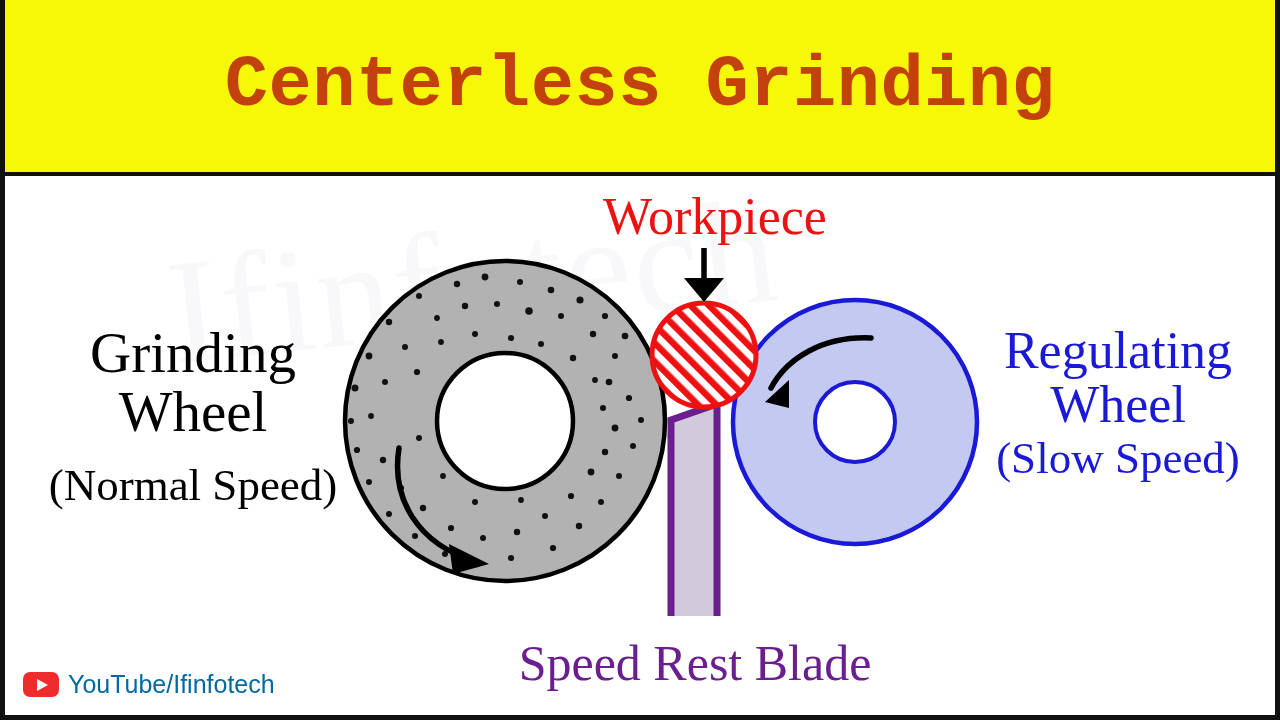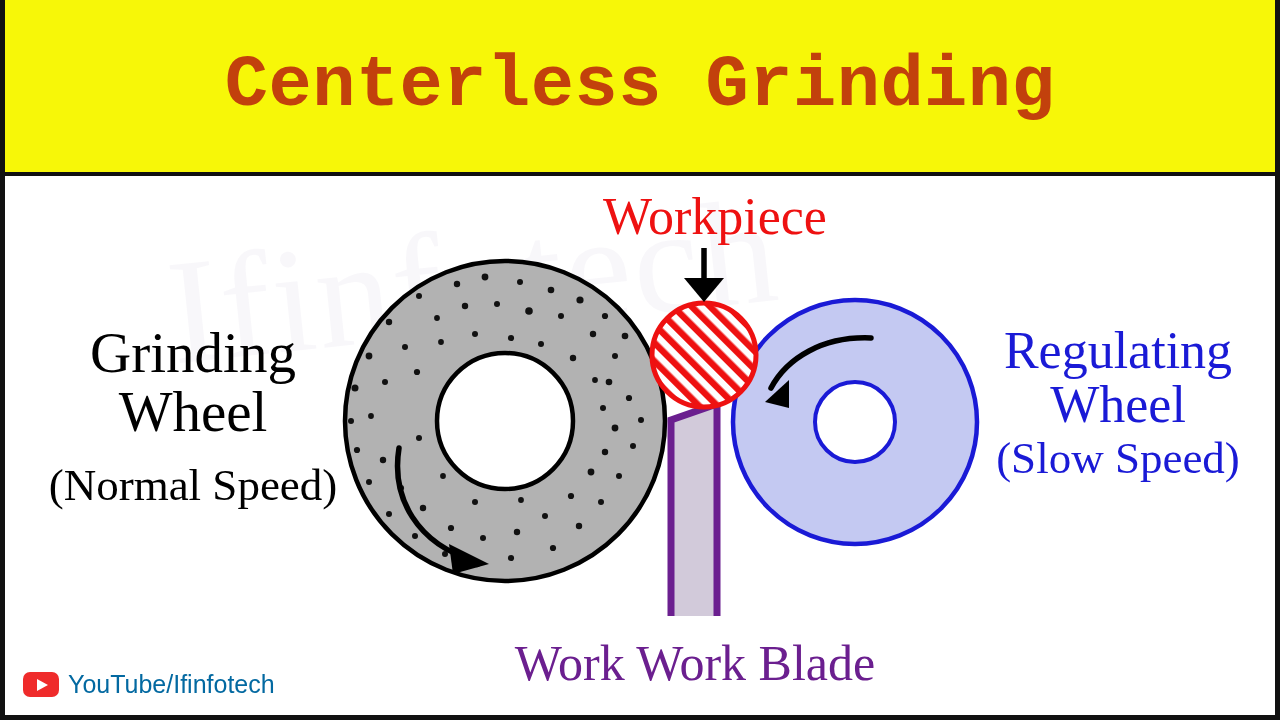--- a/index.html
+++ b/index.html
@@ -302,21 +302,21 @@
       <span class="l2">Wheel</span>
       <span class="l3">(Normal Speed)</span>
     </div>
 
     <div class="label" id="label-regulating-wheel">
       <span class="l1">Regulating</span>
       <span class="l2">Wheel</span>
       <span class="l3">(Slow Speed)</span>
     </div>
 
-    <div class="label" id="label-work-rest-blade">Work Work Blade</div>
+    <div class="label" id="label-work-rest-blade">Speed Rest Blade</div>
 
     <div class="yt-credit">
       <div class="yt-badge">
         <div class="tri"></div>
       </div>
       <div class="yt-text">YouTube/Ifinfotech</div>
     </div>
 
   </div>
 </div>

